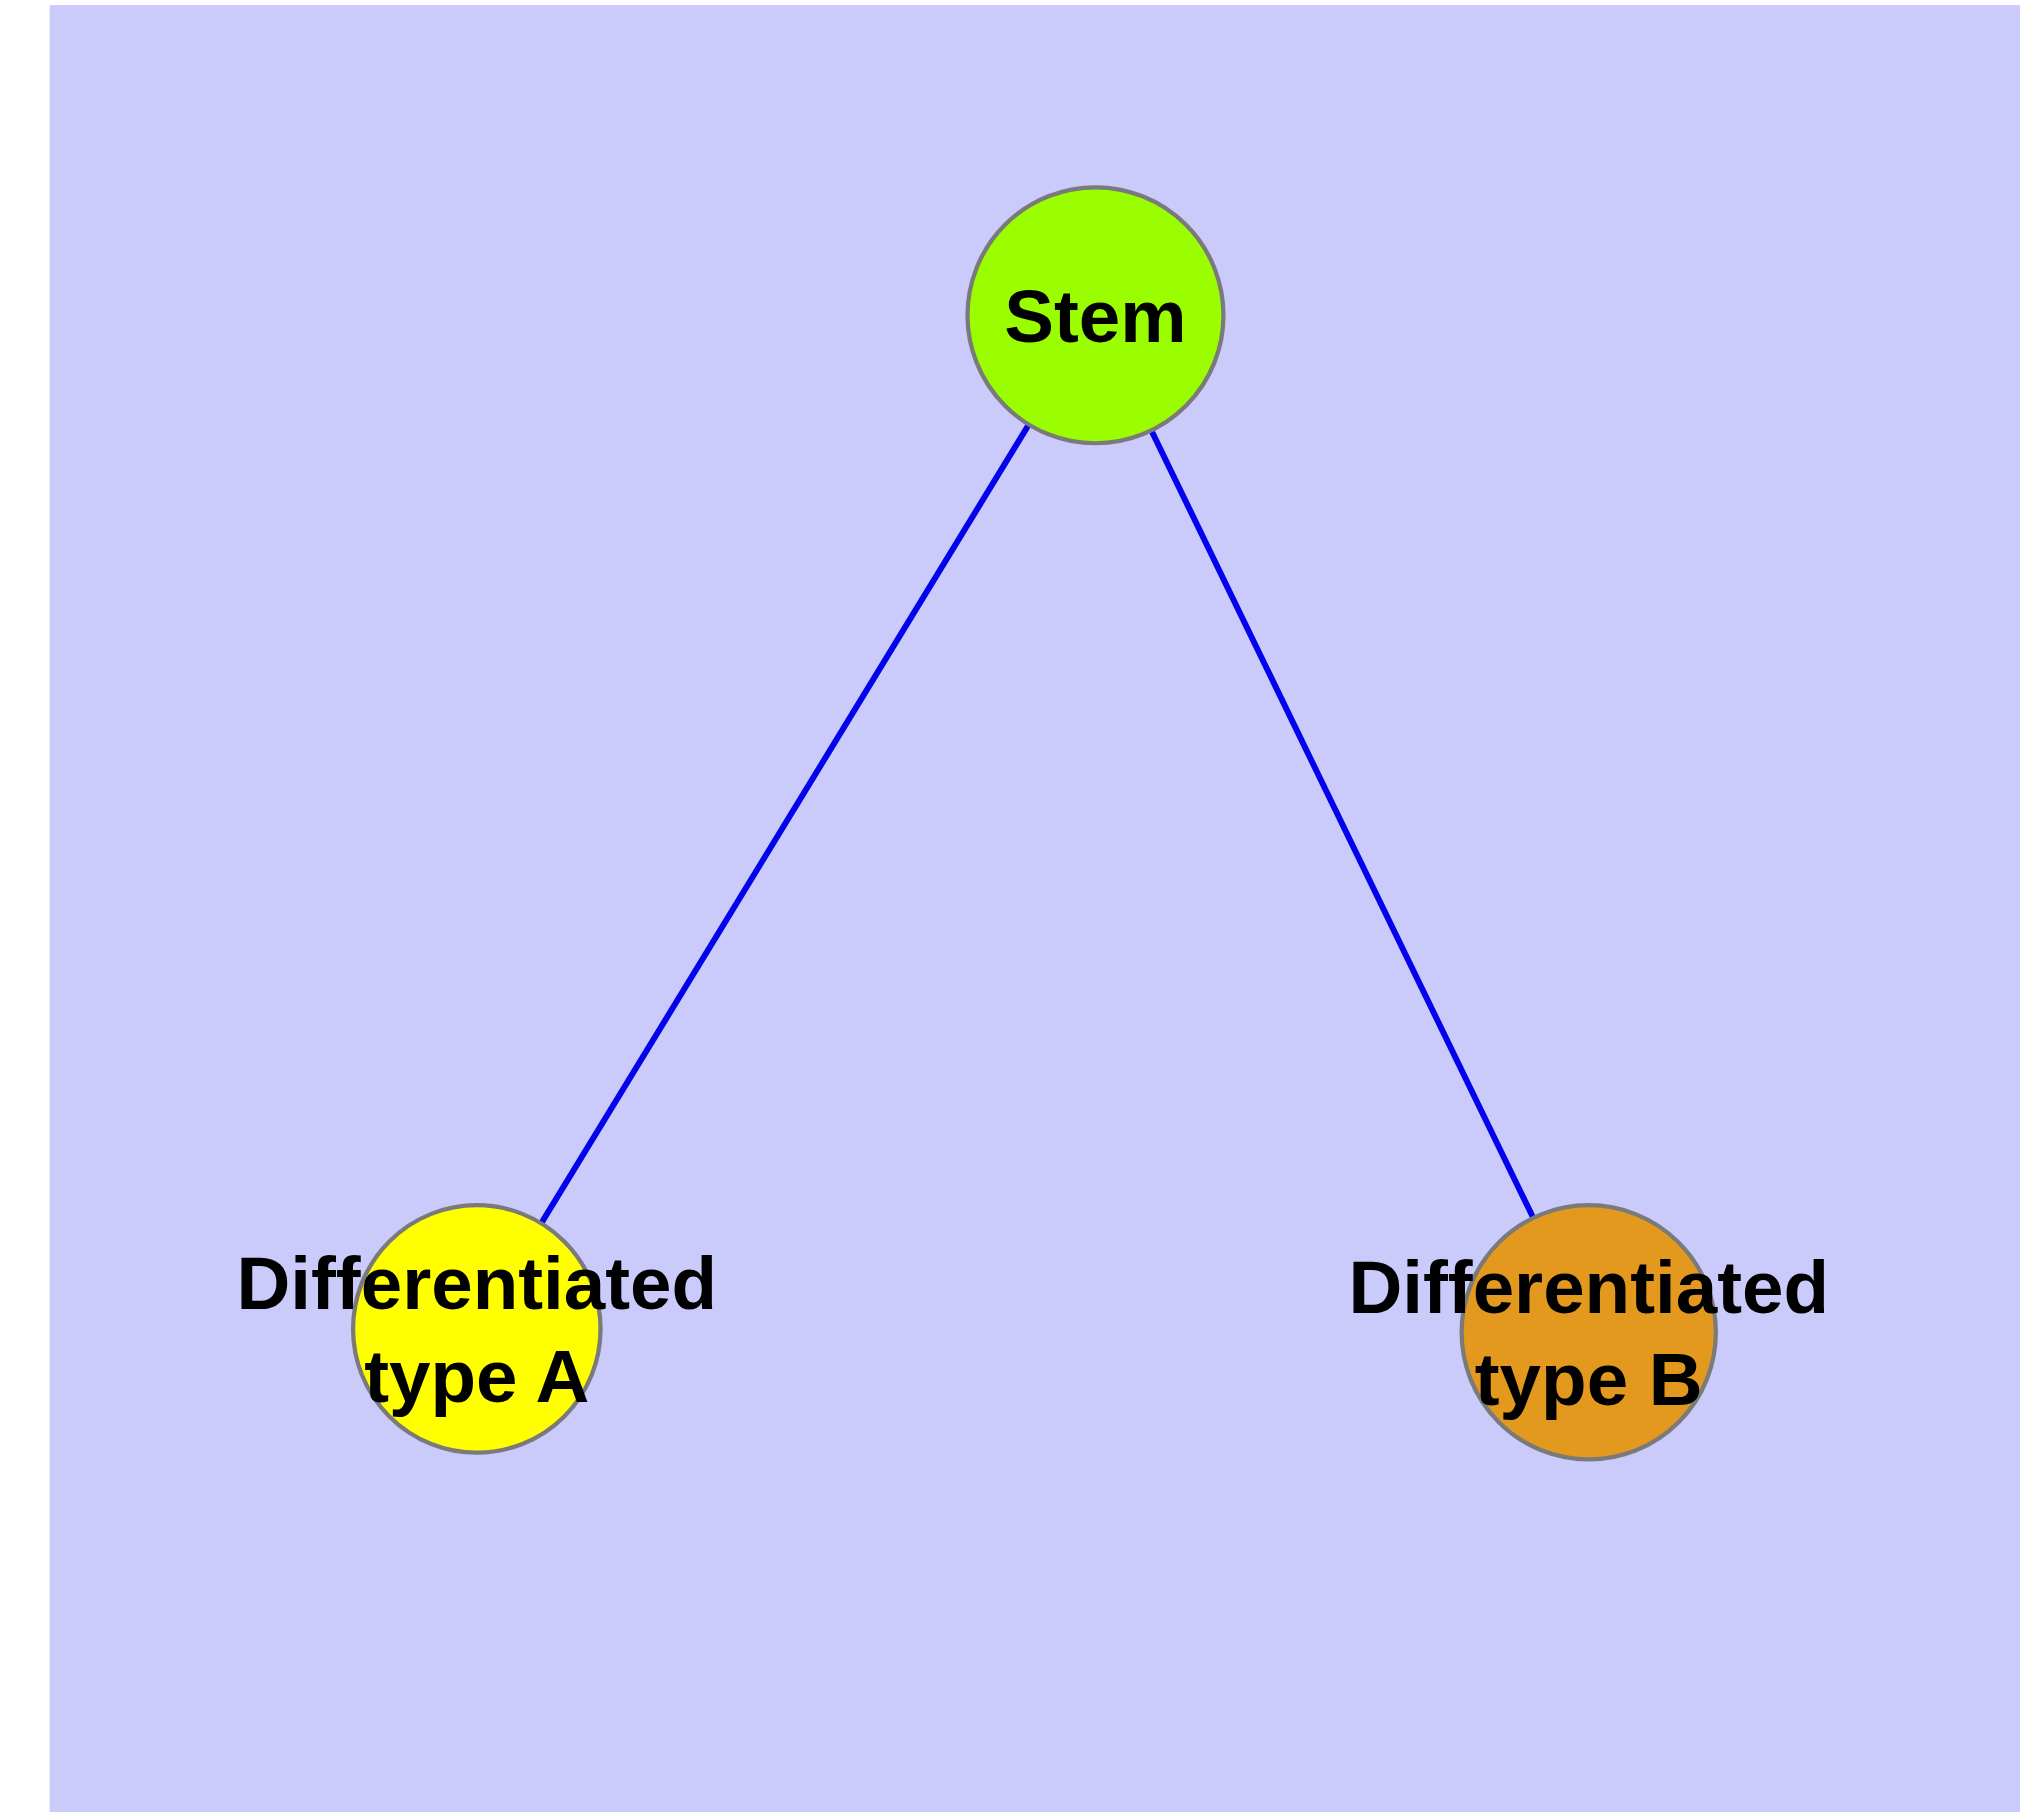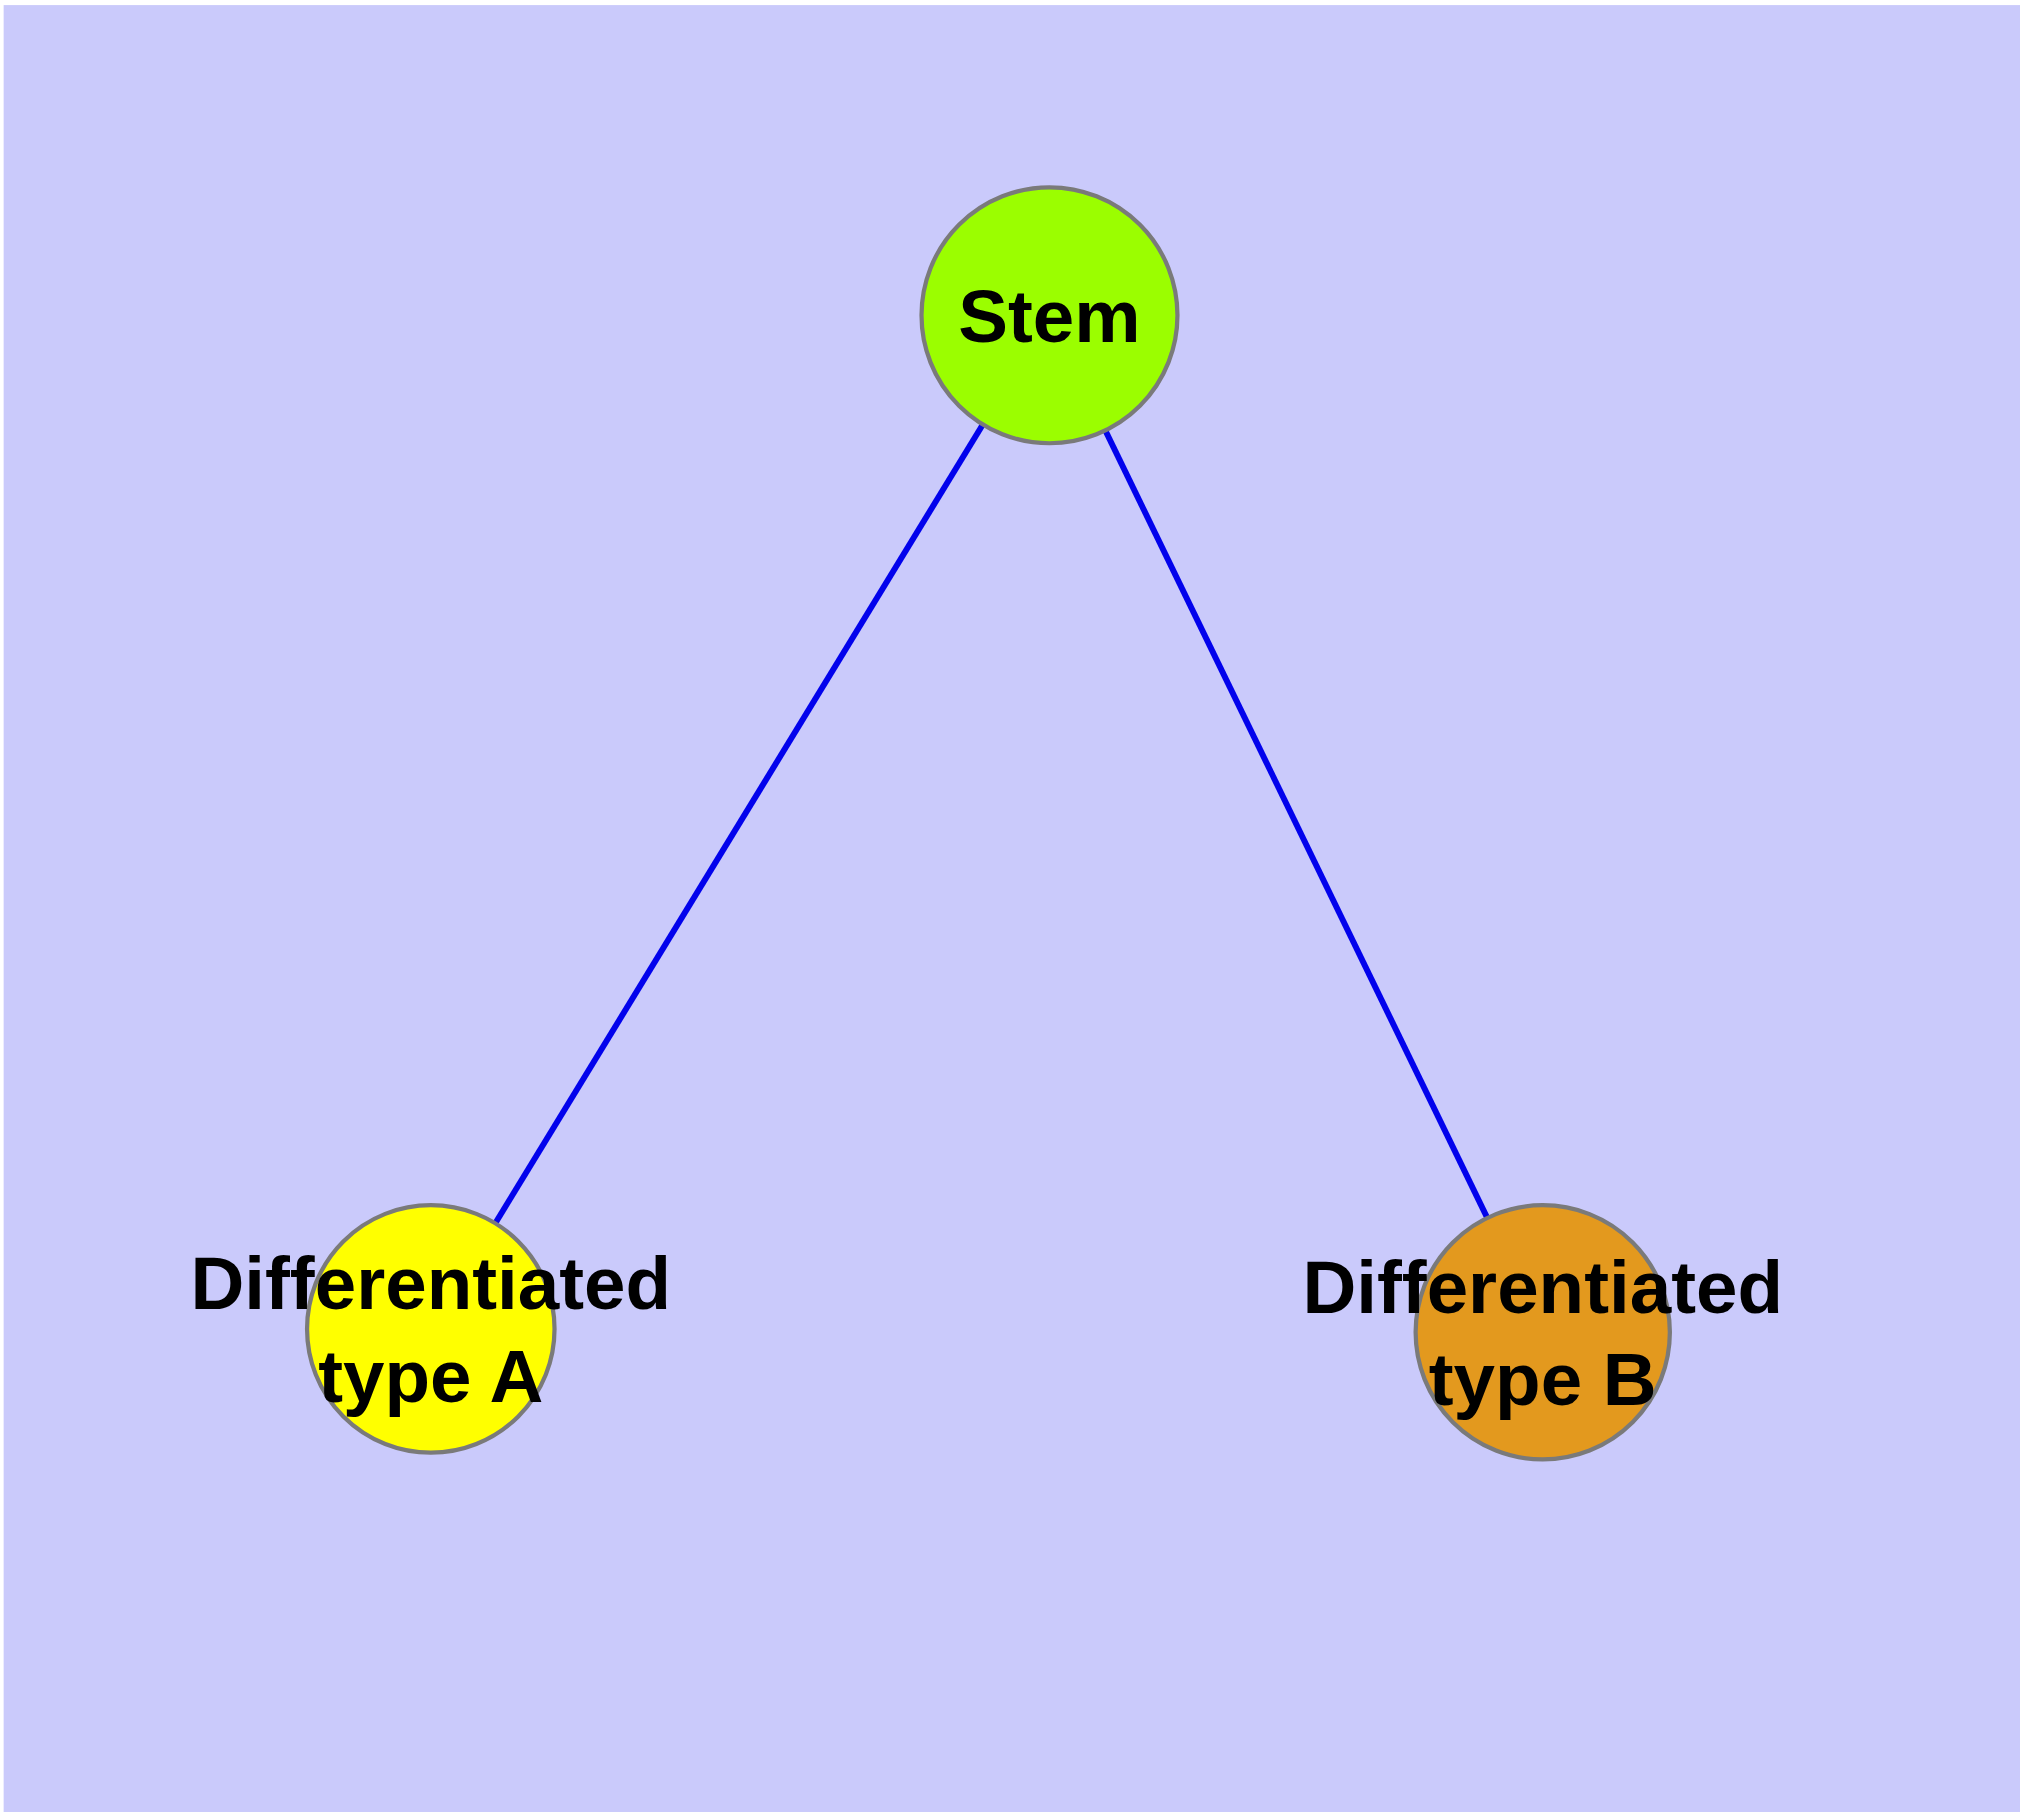--- a/index.html
+++ b/index.html
@@ -4,20 +4,21 @@
 <style>
   html, body {
     margin: 0;
     padding: 0;
     background: #ffffff;
   }
   .stage {
     width: 1707px;
     height: 1812px;
     position: relative;
+    margin-left: 46px;
   }
   svg.diagram {
     display: block;
     width: 2021px;
     height: 1812px;
   }
   .node-label {
     font-family: "Liberation Sans", "DejaVu Sans", sans-serif;
     font-weight: bold;
     font-size: 88px;

